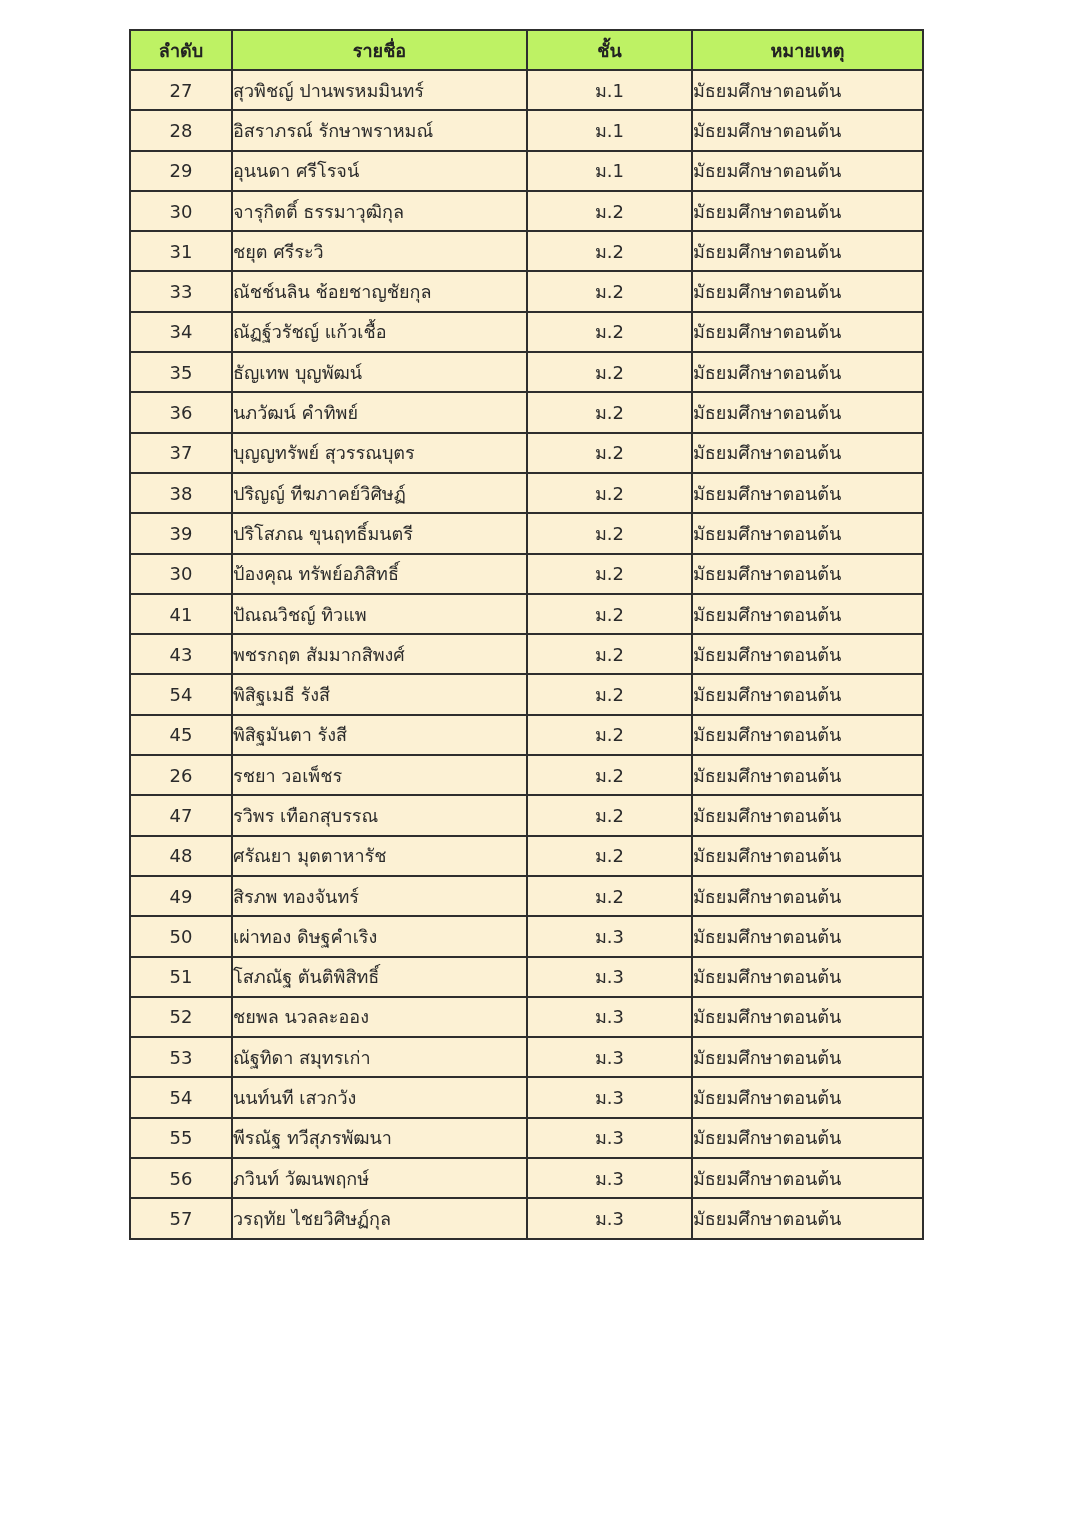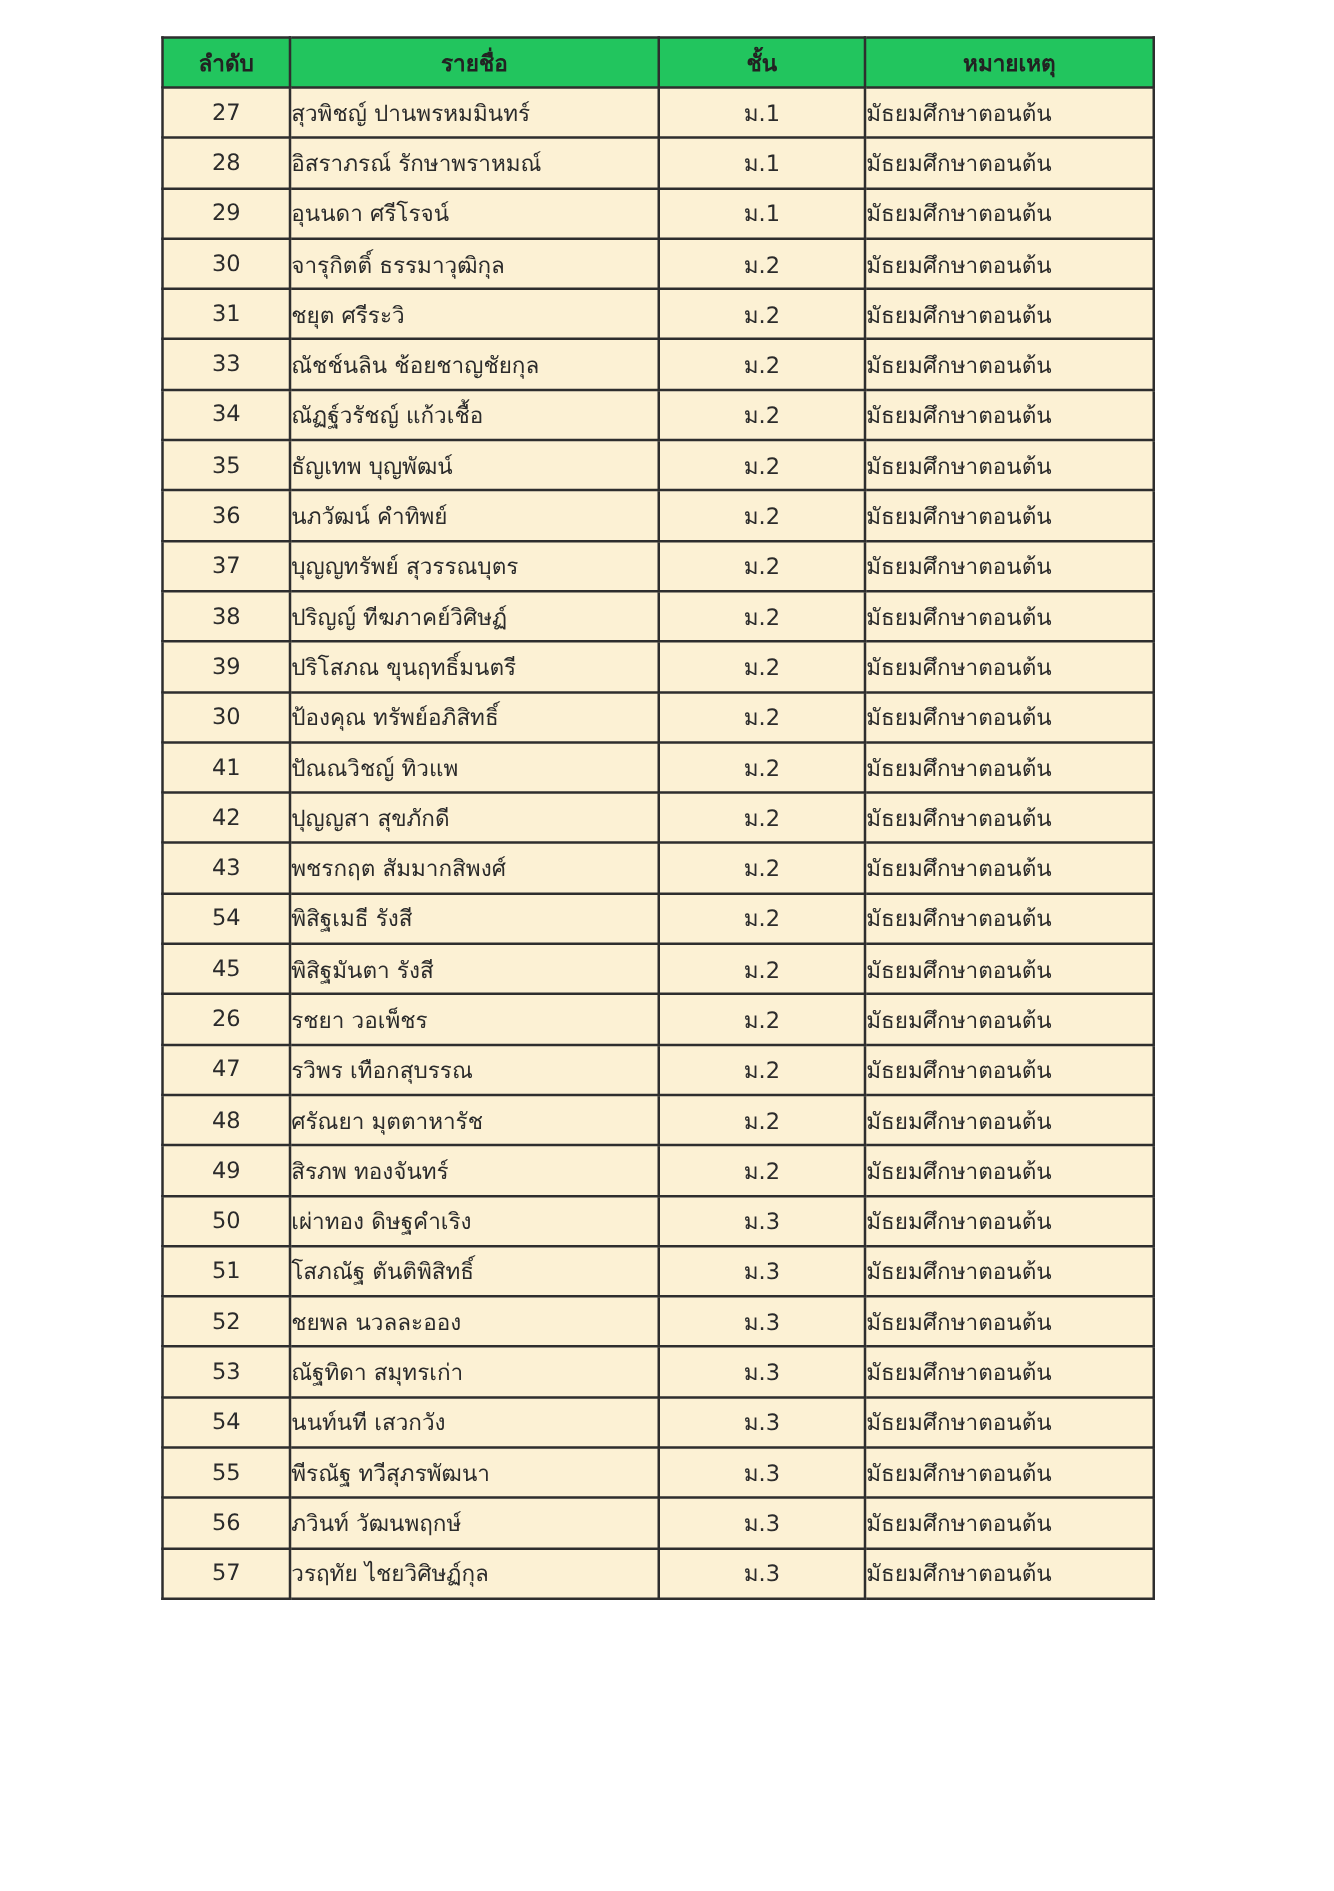--- a/index.html
+++ b/index.html
@@ -1,21 +1,21 @@
 <!DOCTYPE html>
 <html><head>
 <meta charset="utf-8">
 <style>
   html, body { margin: 0; padding: 0; background: #ffffff; }
   body { width: 1067px; height: 1513px; position: relative; overflow: hidden;
          font-family: "DejaVu Sans", "Liberation Sans", sans-serif; color: #2b2b2b; }
   table.roster { position: absolute; left: 129px; top: 29px; width: 793px;
                  border-collapse: collapse; table-layout: fixed; }
   table.roster th, table.roster td { border: 2px solid #2e2e2e; height: 38.3px; padding: 0; font-size: 18px; }
-  table.roster th { background: #22c55e; font-weight: bold; color: #222; height: 38px; }
+  table.roster th { background: #bef264; font-weight: bold; color: #222; height: 38px; }
   table.roster td { background: #fcf1d4; }
   col.c-no { width: 102px; } col.c-name { width: 295px; } col.c-grade { width: 165px; } col.c-note { width: 231px; }
   td.no, td.grade { text-align: center; }
   td.name, td.note { text-align: left; padding-left: 3px; }
 </style>
 </head>
 <body>
 
 <table class="roster">
   <colgroup>
@@ -111,26 +111,20 @@
         <td class="grade">ม.2</td>
         <td class="note">มัธยมศึกษาตอนต้น</td>
       </tr>
       <tr>
         <td class="no">41</td>
         <td class="name">ปัณณวิชญ์ ทิวแพ</td>
         <td class="grade">ม.2</td>
         <td class="note">มัธยมศึกษาตอนต้น</td>
       </tr>
       <tr>
-        <td class="no">42</td>
-        <td class="name">ปุญญสา สุขภักดี</td>
-        <td class="grade">ม.2</td>
-        <td class="note">มัธยมศึกษาตอนต้น</td>
-      </tr>
-      <tr>
         <td class="no">43</td>
         <td class="name">พชรกฤต สัมมากสิพงศ์</td>
         <td class="grade">ม.2</td>
         <td class="note">มัธยมศึกษาตอนต้น</td>
       </tr>
       <tr>
         <td class="no">54</td>
         <td class="name">พิสิฐเมธี รังสี</td>
         <td class="grade">ม.2</td>
         <td class="note">มัธยมศึกษาตอนต้น</td>

